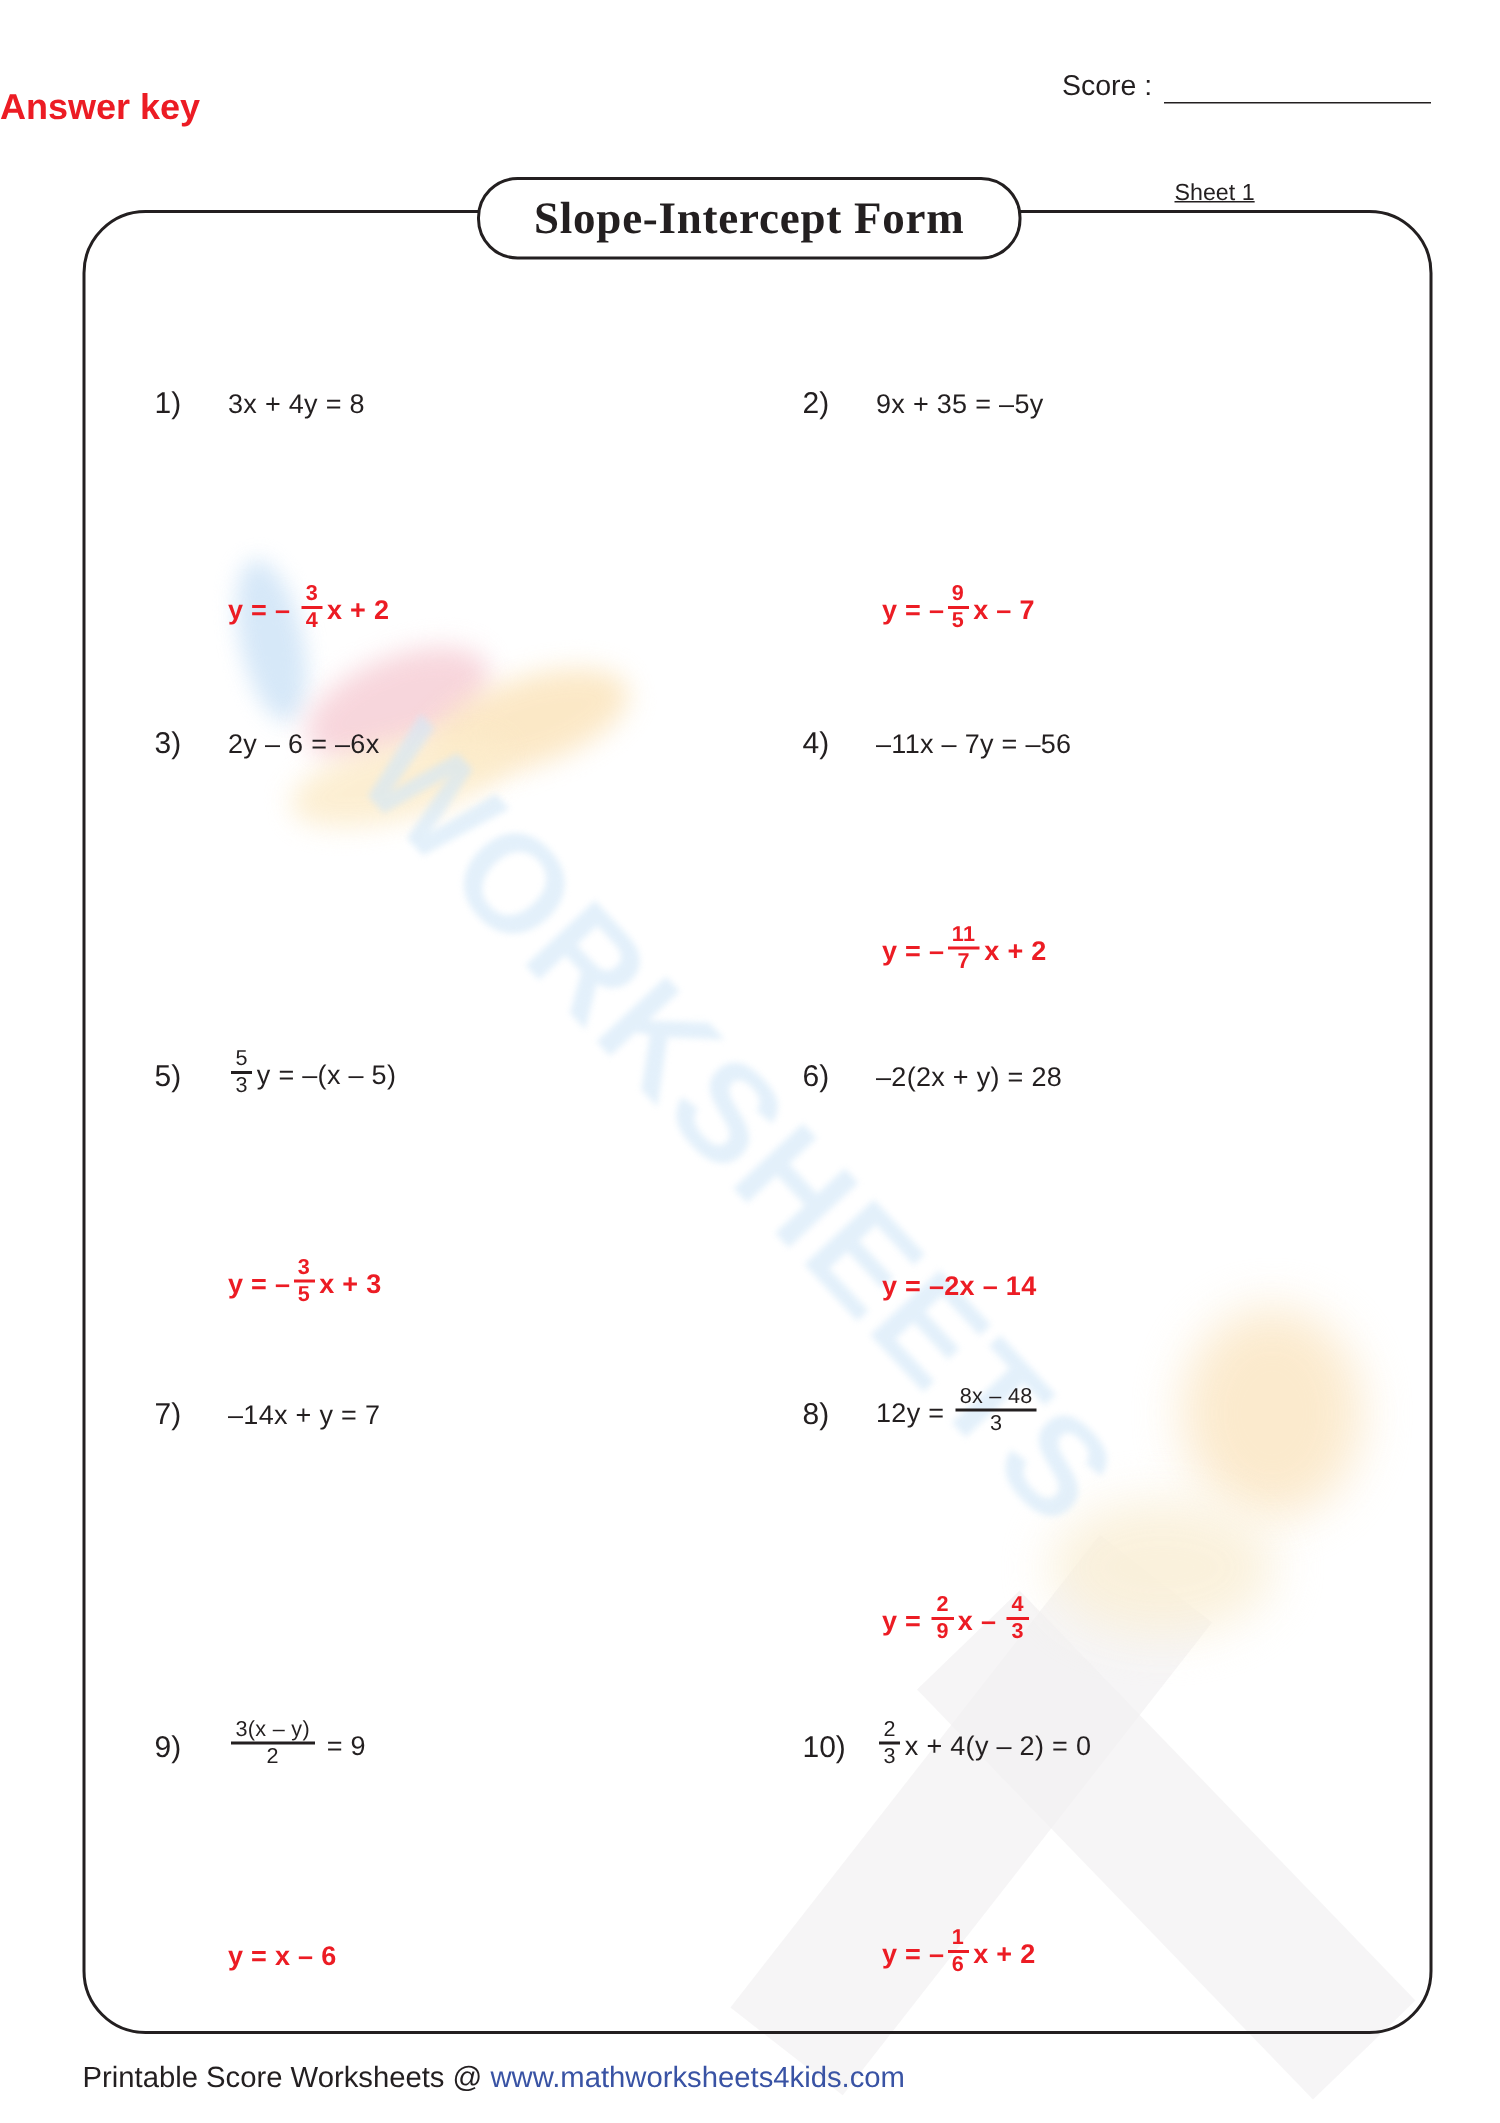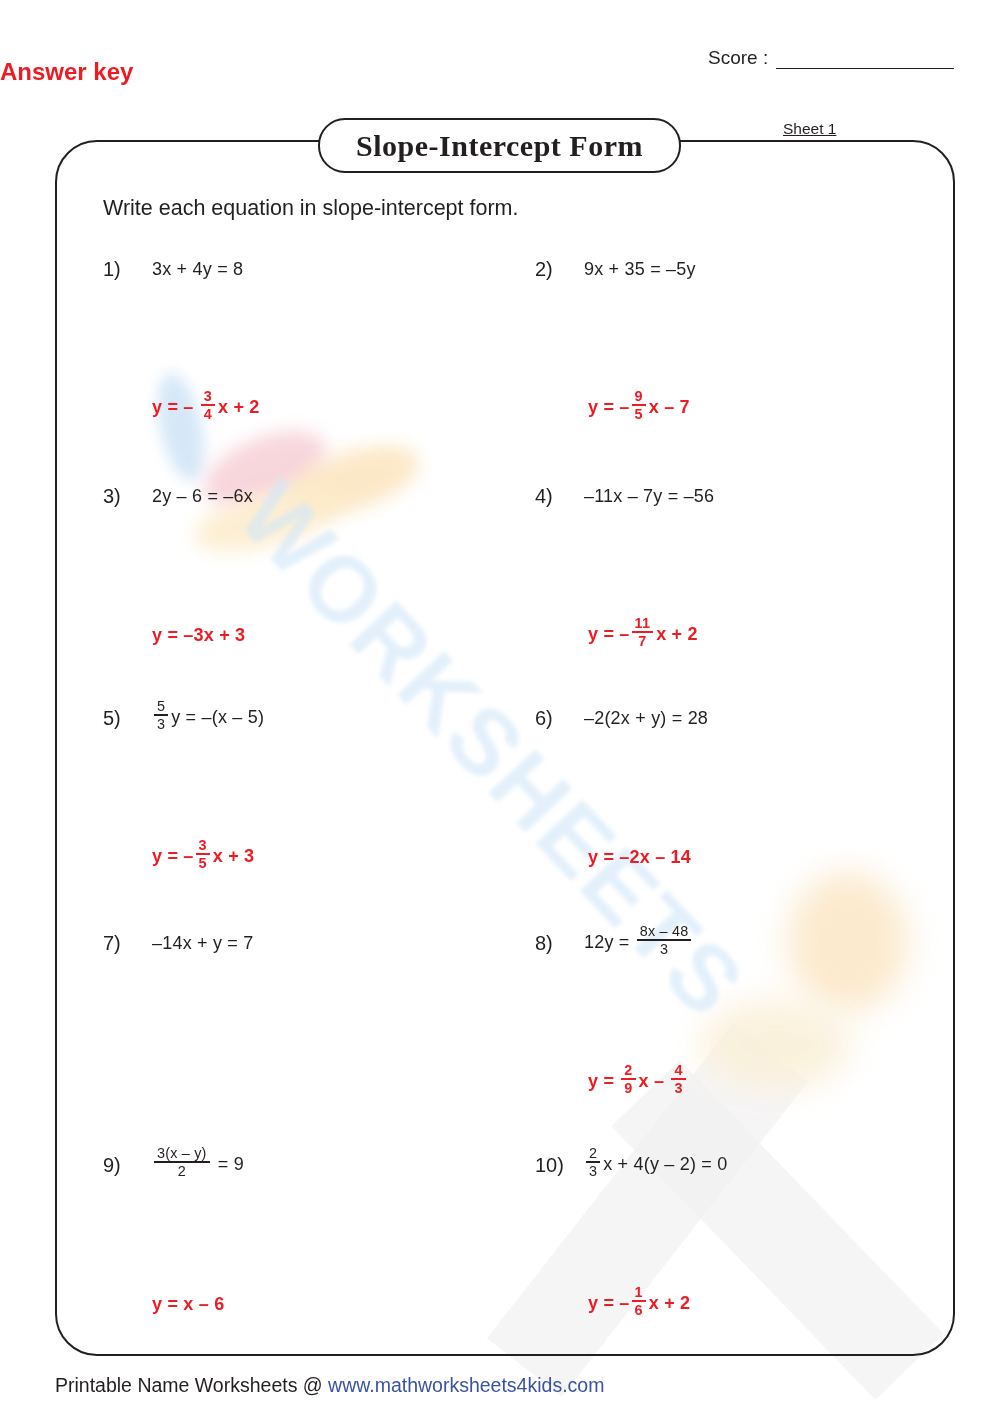--- a/index.html
+++ b/index.html
@@ -84,21 +84,20 @@
   <div id="answer-key">Answer key</div>
   <div class="hdr" id="score-block">
     <span>Score :</span><span class="blank-line" id="score-line"></span>
   </div>
   <div id="sheet-label">Sheet 1</div>
 
   <div id="frame"></div>
   <div id="title-pill">
     <span>Slope-Intercept Form</span>
   </div>
-  <div id="instruction">Write each equation in slope-intercept form.</div>
 
   <div id="rows">
       <div class="row" style="top: 227px;">
         <div class="qline q0">
           <span class="pnum">1)</span>
           <span class="eq"><span>3x + 4y = 8</span></span>
         </div>
         <div class="aline a0">
           <span class="eq"><span>y = – </span><span class="frac"><span class="num">3</span><span class="den">4</span></span><span>x + 2</span></span>
         </div>
@@ -107,23 +106,20 @@
           <span class="eq"><span>9x + 35 = –5y</span></span>
         </div>
         <div class="aline a1">
           <span class="eq"><span>y = –</span><span class="frac"><span class="num">9</span><span class="den">5</span></span><span>x – 7</span></span>
         </div>
       </div>
       <div class="row" style="top: 454px;">
         <div class="qline q0">
           <span class="pnum">3)</span>
           <span class="eq"><span>2y – 6 = –6x</span></span>
-        </div>
-        <div class="aline a0">
-          <span class="eq"><span>y = –3x + 3</span></span>
         </div>
         <div class="qline q1">
           <span class="pnum">4)</span>
           <span class="eq"><span>–11x – 7y = –56</span></span>
         </div>
         <div class="aline a1">
           <span class="eq"><span>y = –</span><span class="frac"><span class="num">11</span><span class="den">7</span></span><span>x + 2</span></span>
         </div>
       </div>
       <div class="row" style="top: 676px;">
@@ -167,15 +163,15 @@
           <span class="pnum">10)</span>
           <span class="eq"><span class="frac"><span class="num">2</span><span class="den">3</span></span><span>x + 4(y – 2) = 0</span></span>
         </div>
         <div class="aline a1">
           <span class="eq"><span>y = –</span><span class="frac"><span class="num">1</span><span class="den">6</span></span><span>x + 2</span></span>
         </div>
       </div>
     </div>
 
   <div id="footer">
-    <span>Printable Name Worksheets @ </span><span class="link">www.mathworksheets4kids.com</span>
+    <span>Printable Score Worksheets @ </span><span class="link">www.mathworksheets4kids.com</span>
   </div>
 </div>
 
 </body></html>

